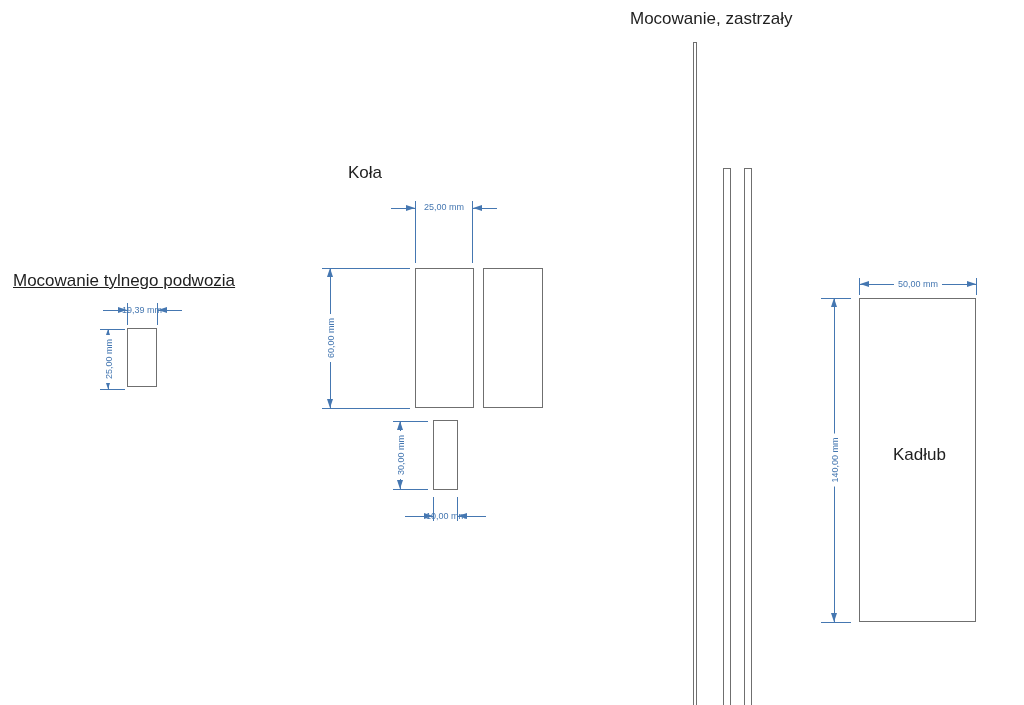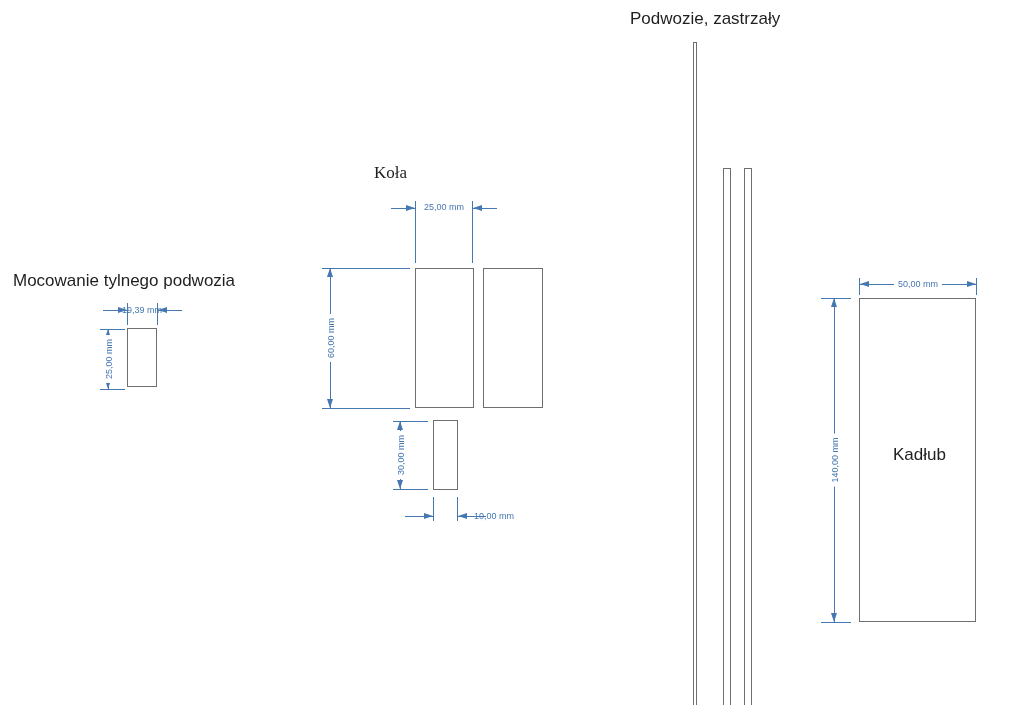--- a/index.html
+++ b/index.html
@@ -18,42 +18,42 @@
   .dtext-h.bg{background:#fff;padding:0 4px;}
   .dtext-v{position:absolute;transform:translate(-50%,-50%) rotate(-90deg);color:#4577b1;
            font-size:9px;line-height:1;white-space:nowrap;background:#fff;padding:0 4px;}
 </style>
 </head>
 <body>
 
 <div class="canvas">
 
   <div>
-    <div class="label" style="left:13px;top:271px;">Mocowanie tylnego podwozia</div>
+    <div class="label" style="left:13px;top:271px;text-decoration:underline;">Mocowanie tylnego podwozia</div>
 
     <div class="part" style="left:127px;top:328px;width:30px;height:59px;"></div>
 
     <div class="dline" style="left:127px;top:303px;width:1px;height:22px;"></div>
     <div class="dline" style="left:157px;top:303px;width:1px;height:22px;"></div>
     <div class="dline" style="left:103px;top:310px;width:24px;height:1px;"></div>
     <div class="dline" style="left:158px;top:310px;width:24px;height:1px;"></div>
     <div class="arr r" style="left:118px;top:307px;"></div>
     <div class="arr l" style="left:158px;top:307px;"></div>
     <div class="dtext-h" style="left:142px;top:310px;">19,39 mm</div>
 
     <div class="dline" style="left:100px;top:329px;width:25px;height:1px;"></div>
     <div class="dline" style="left:100px;top:389px;width:25px;height:1px;"></div>
     <div class="dline" style="left:108px;top:329px;width:1px;height:60px;"></div>
     <div class="arr u" style="left:105px;top:329px;"></div>
     <div class="arr d" style="left:105px;top:380px;"></div>
     <div class="dtext-v" style="left:109px;top:359px;">25,00 mm</div>
   </div>
 
   <div>
-    <div class="label" style="left:374px;top:163px;font-family:Liberation Serif, serif;">Koła</div>
+    <div class="label" style="left:348px;top:163px;">Koła</div>
 
     <div class="part" style="left:415px;top:268px;width:59px;height:140px;"></div>
     <div class="part" style="left:483px;top:268px;width:60px;height:140px;"></div>
 
     <div class="part" style="left:433px;top:420px;width:25px;height:70px;"></div>
 
     <div class="dline" style="left:415px;top:201px;width:1px;height:62px;"></div>
     <div class="dline" style="left:472px;top:201px;width:1px;height:62px;"></div>
     <div class="dline" style="left:391px;top:208px;width:24px;height:1px;"></div>
     <div class="dline" style="left:473px;top:208px;width:24px;height:1px;"></div>
@@ -74,25 +74,25 @@
     <div class="arr u" style="left:397px;top:421px;"></div>
     <div class="arr d" style="left:397px;top:480px;"></div>
     <div class="dtext-v" style="left:401px;top:455px;">30,00 mm</div>
 
     <div class="dline" style="left:433px;top:497px;width:1px;height:24px;"></div>
     <div class="dline" style="left:457px;top:497px;width:1px;height:24px;"></div>
     <div class="dline" style="left:405px;top:516px;width:28px;height:1px;"></div>
     <div class="dline" style="left:458px;top:516px;width:28px;height:1px;"></div>
     <div class="arr r" style="left:424px;top:513px;"></div>
     <div class="arr l" style="left:458px;top:513px;"></div>
-    <div class="dtext-h" style="left:446px;top:516px;margin-left:48px;">10,00 mm</div>
+    <div class="dtext-h" style="left:446px;top:516px;">10,00 mm</div>
   </div>
 
   <div>
-    <div class="label" style="left:630px;top:9px;">Podwozie, zastrzały</div>
+    <div class="label" style="left:630px;top:9px;">Mocowanie, zastrzały</div>
 
     <div class="part" style="left:693px;top:42px;width:4px;height:664px;"></div>
     <div class="part" style="left:723px;top:168px;width:8px;height:538px;"></div>
     <div class="part" style="left:744px;top:168px;width:8px;height:538px;"></div>
   </div>
 
   <div>
 
     <div class="part" style="left:859px;top:298px;width:117px;height:324px;"></div>
     <div class="label" style="left:893px;top:445px;">Kadłub</div>

